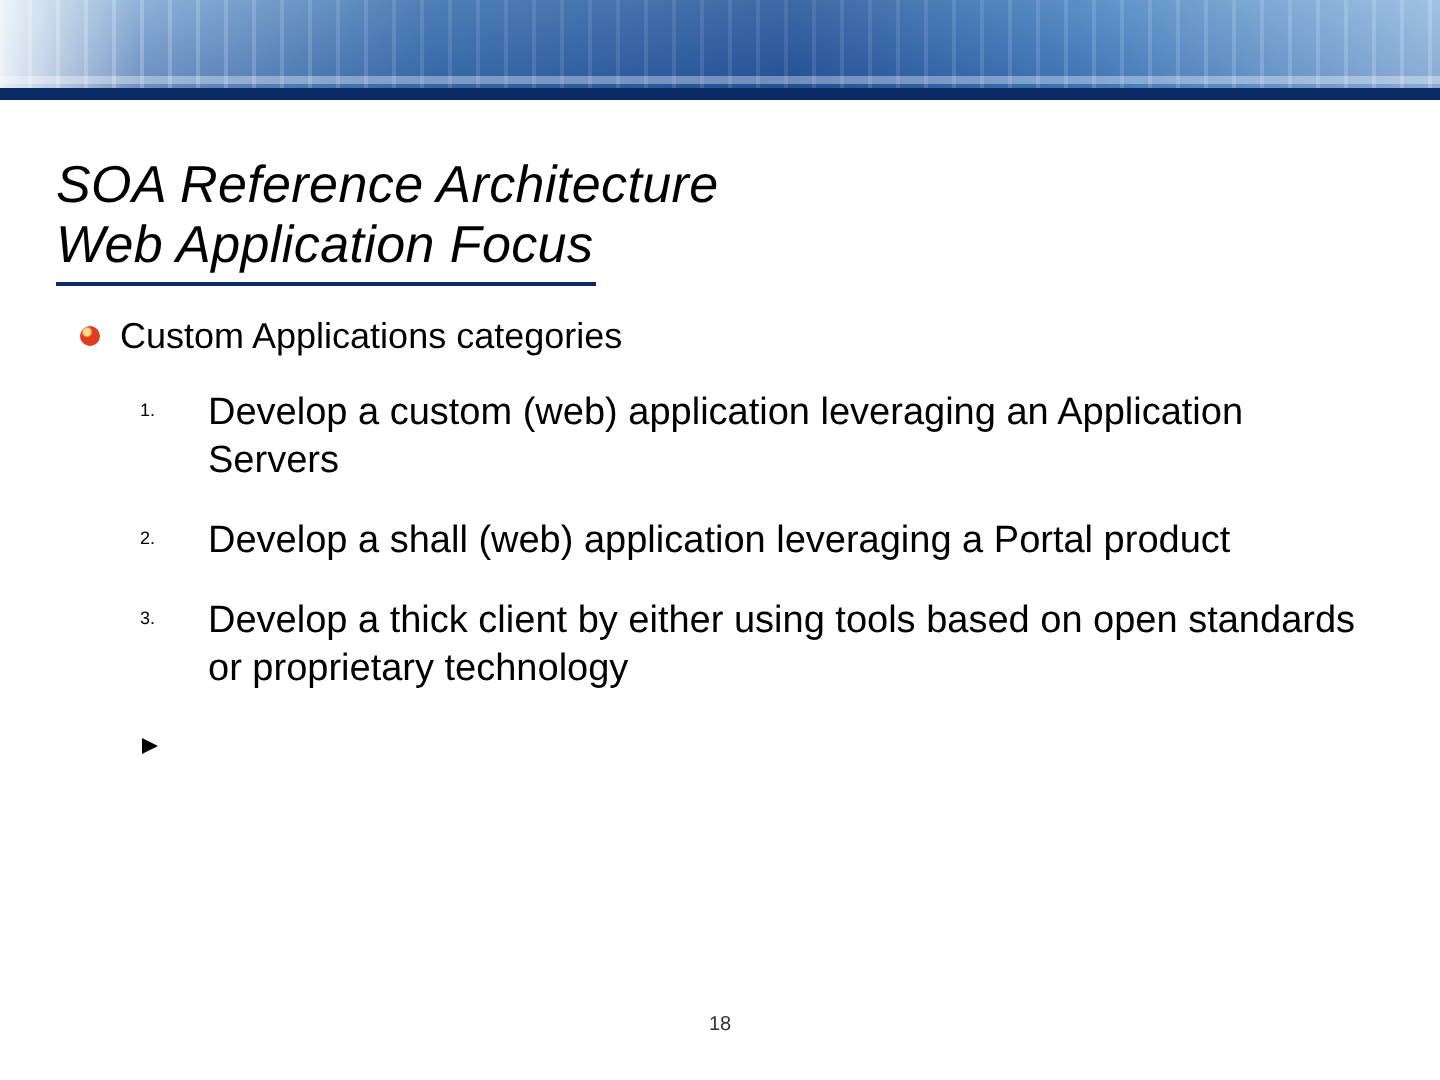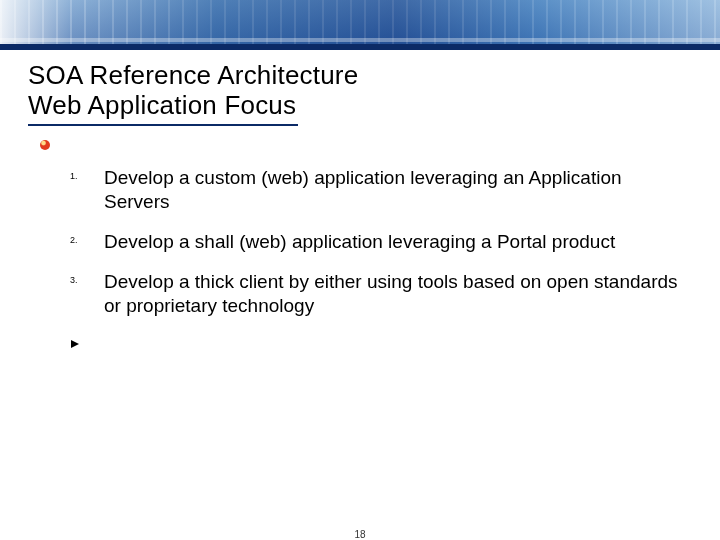--- a/index.html
+++ b/index.html
@@ -32,21 +32,22 @@
     box-sizing: border-box;
     position: relative;
   }
   .banner::after{
     content:"";
     position:absolute;
     left:0; right:0; top:38px; height:4px;
     background: rgba(255,255,255,0.35);
   }
   .title-block {
-    padding: 10px 0 2px 28px;
+    padding: 27px 0 2px 28px;
+    font-style: italic;
   }
   .title-line {
     font-size: 26px;
     line-height: 30px;
     font-weight: 400;
     letter-spacing: 0.2px;
   }
   .title-underline {
     height: 2px;
     background: #0b2a66;
@@ -95,40 +96,41 @@
     margin-top: 5px;
   }
   .item-text {
     font-size: 19px;
     line-height: 24px;
   }
   .page-number {
     position: absolute;
     left: 0;
     right: 0;
-    bottom: 0;
+    bottom: 22px;
     text-align: center;
     font-size: 10px;
     color: #333;
   }
 </style>
 </head>
 <body>
 
 <div class="banner"></div>
 
 <div class="title-block">
   <div class="title-line">SOA Reference Architecture</div>
   <div class="title-line">Web Application Focus</div>
 </div>
 <div class="title-underline"></div>
 
 <div class="content">
   <div class="subhead-row">
     <span class="red-bullet"></span>
+    <span class="subhead">Custom Applications categories</span>
   </div>
 
   <div class="items">
 
     <div class="item-row">
       <span class="marker">1.</span>
       <span class="item-text">Develop a custom (web) application leveraging an Application Servers</span>
     </div>
 
     <div class="item-row">

